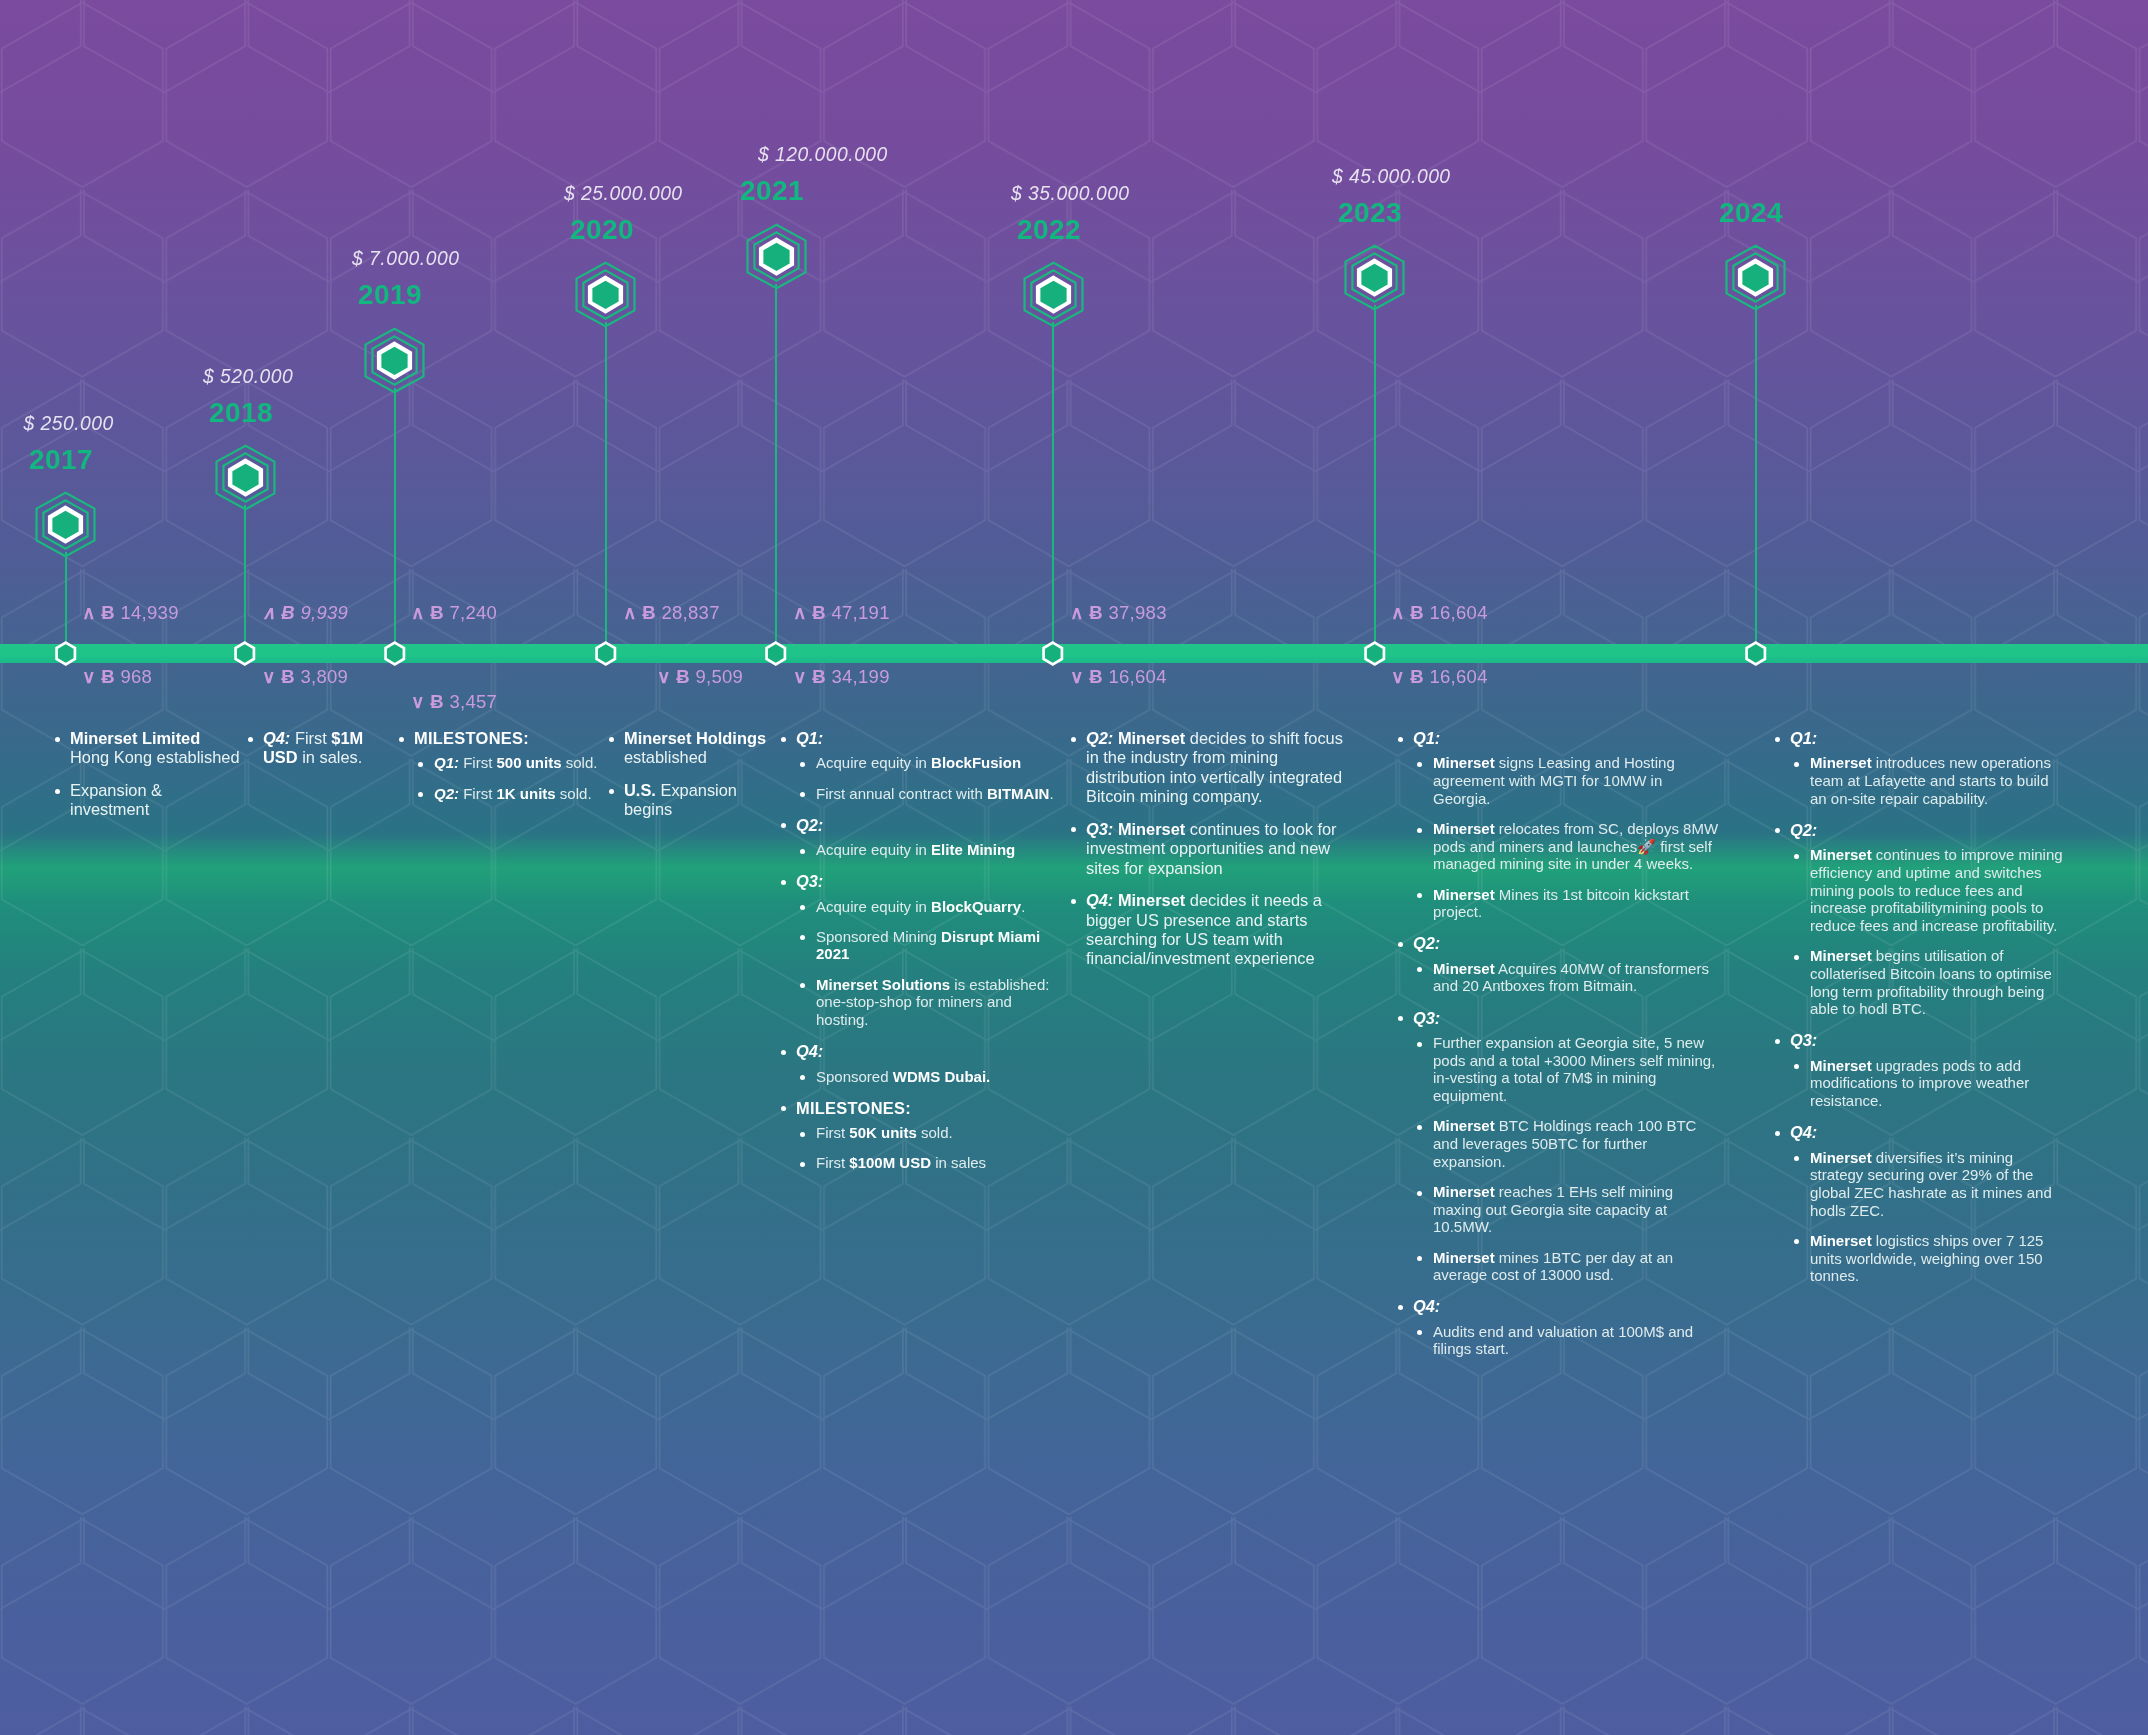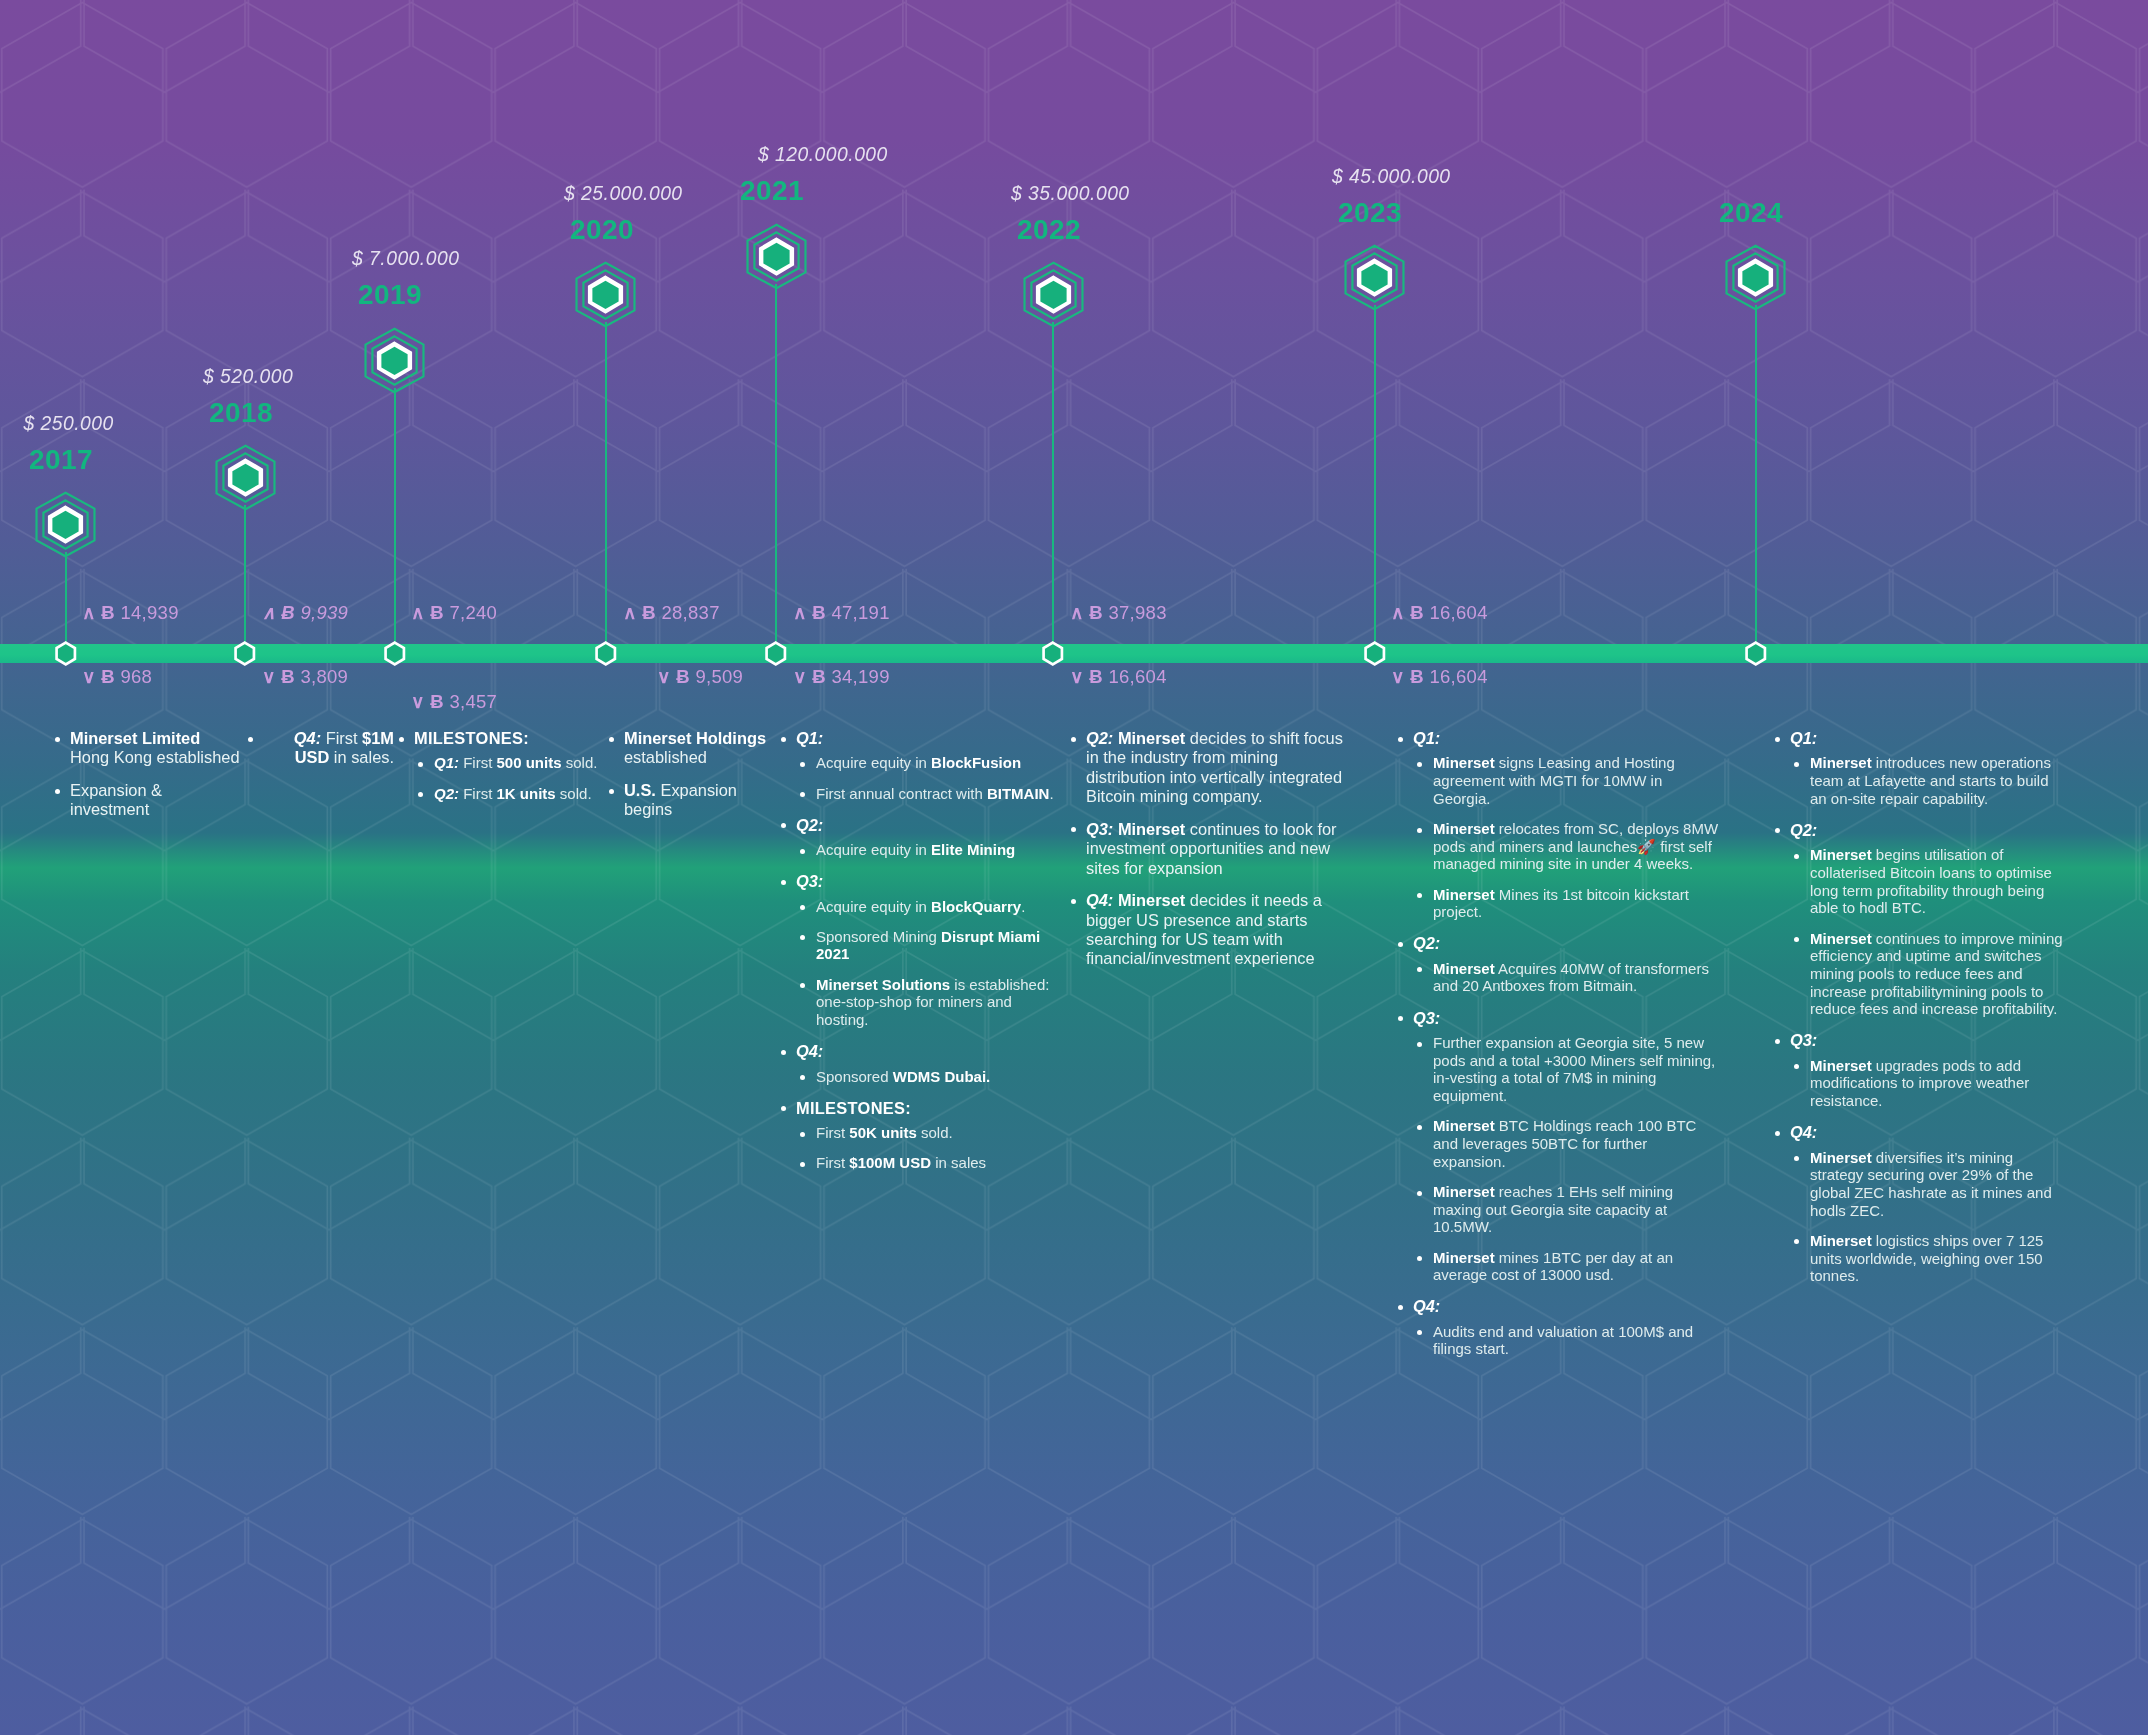--- a/index.html
+++ b/index.html
@@ -277,21 +277,21 @@
         </svg></div>
     </div>
 
   <div id="cols-layer">
       <div class="col" style="left: 50px; top: 723px; width: 193px;">
         <ul class="lvl1">
           <li><span class="b">Minerset</span><span> </span><span class="b">Limited</span><span> </span><span>Hong Kong established</span></li>
           <li><span>Expansion &amp; investment</span></li>
         </ul>
       </div>
-      <div class="col" style="left: 243px; top: 723px; width: 151px; text-align: right;">
+      <div class="col" style="left: 243px; top: 723px; width: 151px;">
         <ul class="lvl1">
           <li><span class="q">Q4:</span><span> First </span><span class="b">$1M USD</span><span> in sales.</span></li>
         </ul>
       </div>
       <div class="col" style="left: 394px; top: 723px; width: 210px;">
         <ul class="lvl1">
           <li><span class="hdr">MILESTONES:</span><ul class="lvl2">
               <li><span class="q">Q1:</span><span> First </span><span class="b">500 units</span><span> sold.</span></li>
               <li><span class="q">Q2:</span><span> First </span><span class="b">1K units</span><span> sold.</span></li>
             </ul></li>
@@ -353,22 +353,22 @@
               <li><span>Audits end and valuation at 100M$ and filings start.</span></li>
             </ul></li>
         </ul>
       </div>
       <div class="col" style="left: 1770px; top: 723px; width: 294px;">
         <ul class="lvl1">
           <li><span class="q">Q1:</span><ul class="lvl2">
               <li><span class="b">Minerset</span><span> introduces new operations team at Lafayette and starts to build an on-site repair capability.</span></li>
             </ul></li>
           <li><span class="q">Q2:</span><ul class="lvl2">
+              <li><span class="b">Minerset</span><span> continues to improve mining efficiency and uptime and switches mining pools to reduce fees and increase profitabilitymining pools to reduce fees and increase profitability.</span></li>
               <li><span class="b">Minerset</span><span> begins utilisation of collaterised Bitcoin loans to optimise long term profitability through being able to hodl BTC.</span></li>
-              <li><span class="b">Minerset</span><span> continues to improve mining efficiency and uptime and switches mining pools to reduce fees and increase profitabilitymining pools to reduce fees and increase profitability.</span></li>
             </ul></li>
           <li><span class="q">Q3:</span><ul class="lvl2">
               <li><span class="b">Minerset</span><span> upgrades pods to add modifications to improve weather resistance.</span></li>
             </ul></li>
           <li><span class="q">Q4:</span><ul class="lvl2">
               <li><span class="b">Minerset</span><span> diversifies it’s mining strategy securing over 29% of the global ZEC hashrate as it mines and hodls ZEC.</span></li>
               <li><span class="b">Minerset</span><span> logistics ships over 7 125 units worldwide, weighing over 150 tonnes.</span></li>
             </ul></li>
         </ul>
       </div>

